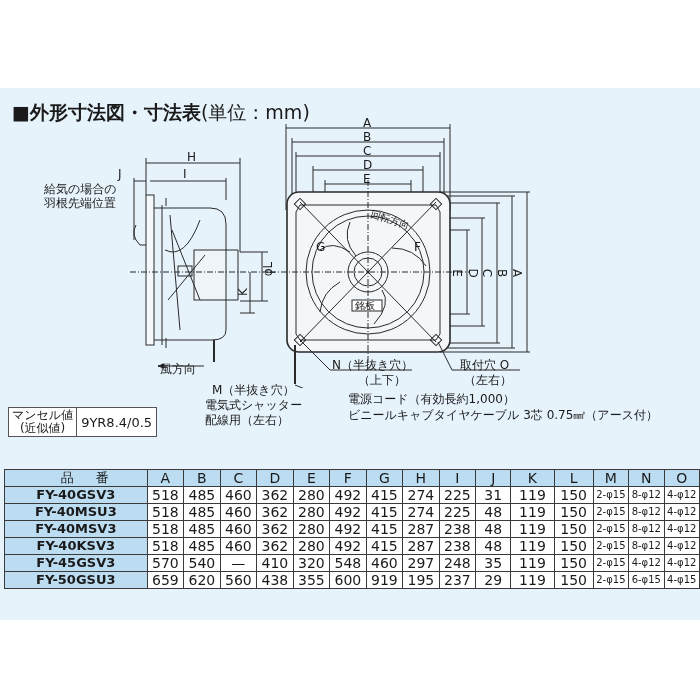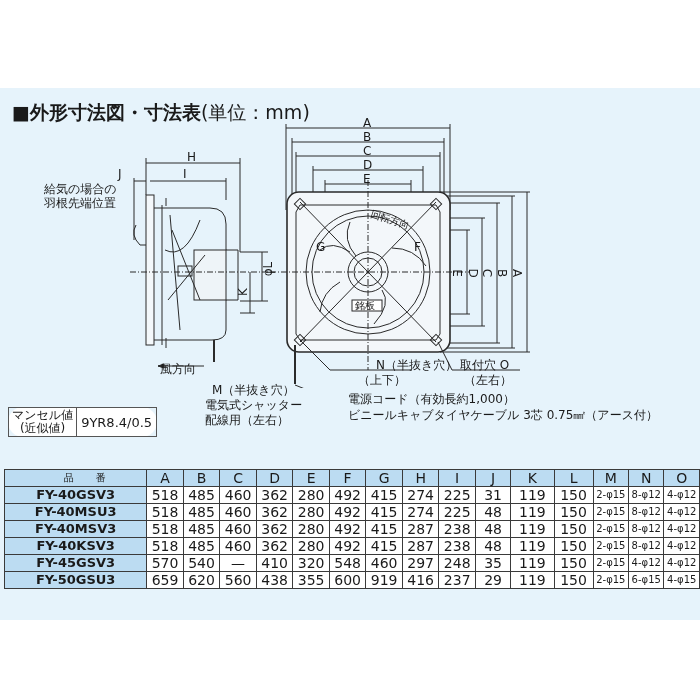--- a/index.html
+++ b/index.html
@@ -18,37 +18,36 @@
     position:absolute; left:12px; top:100px;
     font-size:19px; font-weight:bold; letter-spacing:0px;
   }
   .title .unit { font-weight:normal; }
   svg.drawing { position:absolute; left:0; top:88px; }
   .lbl { position:absolute; font-size:12px; line-height:14px; white-space:nowrap; }
   .munsell {
     position:absolute; left:8px; top:407px;
     border-collapse:collapse; background:#fff;
     font-size:12px;
-    border-radius:15px;
   }
   .munsell td { border:1px solid #555; padding:1px 3px; text-align:center; line-height:13px; }
   .munsell td.v { font-size:13px; padding:0 4px; }
   table.dims {
     position:absolute; left:4px; top:469px;
     border-collapse:collapse; font-size:14px;
   }
   table.dims th, table.dims td {
     border:1px solid #3a3a3a;
     height:16px; line-height:16px; padding:0;
     text-align:center; font-weight:normal;
   }
   table.dims th { background:#bcdcf2; }
   table.dims td { background:#fff; }
   table.dims td.model { background:#bcdcf2; font-weight:bold; font-size:13px; width:113px; }
-  table.dims th.model { width:113px; letter-spacing:22px; font-size:10px;padding-left:40px; }
+  table.dims th.model { width:113px; letter-spacing:22px; font-size:13px;padding-left:40px; }
   table.dims td.small { font-size:10px; }
 </style>
 </head>
 <body>
 
 <div class="panel"></div>
 
 <div class="title">
   <span>■外形寸法図・寸法表</span><span class="unit">(単位：mm)</span>
 </div>
@@ -181,21 +180,21 @@
 <span class="lbl" style="left:498px;top:266px;transform:rotate(90deg);">B</span>
 <span class="lbl" style="left:513px;top:266px;transform:rotate(90deg);">A</span>
 <span class="lbl" style="left:316px;top:240px;">G</span>
 <span class="lbl" style="left:414px;top:240px;">F</span>
 <span class="lbl" style="left:370px;top:213px;font-size:10px;transform:rotate(18deg);">回転方向</span>
 <span class="lbl" style="left:355px;top:299px;font-size:10px;">銘板</span>
 
 <span class="lbl" style="left:212px;top:383px;">M（半抜き穴）</span>
 <span class="lbl" style="left:205px;top:398px;">電気式シャッター</span>
 <span class="lbl" style="left:205px;top:413px;">配線用（左右）</span>
-<span class="lbl" style="left:332px;top:358px;margin-left:44px;">N（半抜き穴）</span>
+<span class="lbl" style="left:332px;top:358px;">N（半抜き穴）</span>
 <span class="lbl" style="left:358px;top:373px;">（上下）</span>
 <span class="lbl" style="left:460px;top:358px;">取付穴 O</span>
 <span class="lbl" style="left:464px;top:373px;">（左右）</span>
 <span class="lbl" style="left:348px;top:392px;">電源コード（有効長約1,000）</span>
 <span class="lbl" style="left:348px;top:408px;">ビニールキャブタイヤケーブル 3芯 0.75㎟（アース付）</span>
 
 <table class="munsell">
   <tbody>
       <tr>
     <td><span>マンセル値</span><br><span>(近似値)</span></td>
@@ -318,21 +317,21 @@
     </tr>
     <tr>
       <td class="model">FY-50GSU3</td>
       <td>659</td>
       <td>620</td>
       <td>560</td>
       <td>438</td>
       <td>355</td>
       <td>600</td>
       <td>919</td>
-      <td>416</td>
+      <td>195</td>
       <td>237</td>
       <td>29</td>
       <td>119</td>
       <td>150</td>
       <td class="small">2-φ15</td>
       <td class="small">6-φ15</td>
       <td class="small">4-φ15</td>
     </tr>
   </tbody>
 </table>

